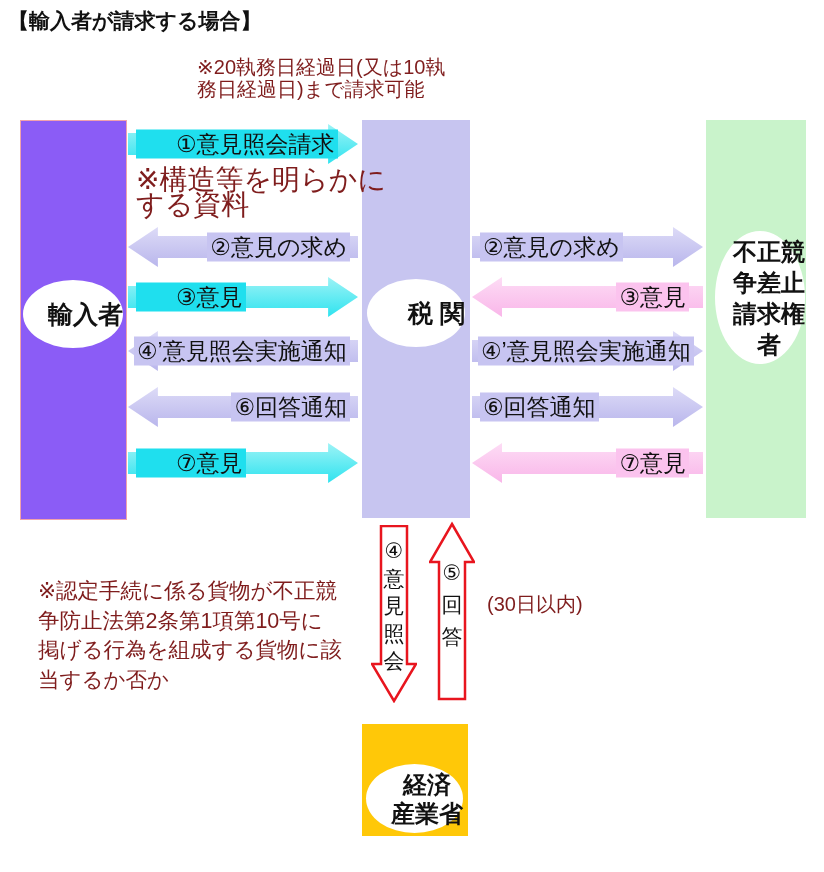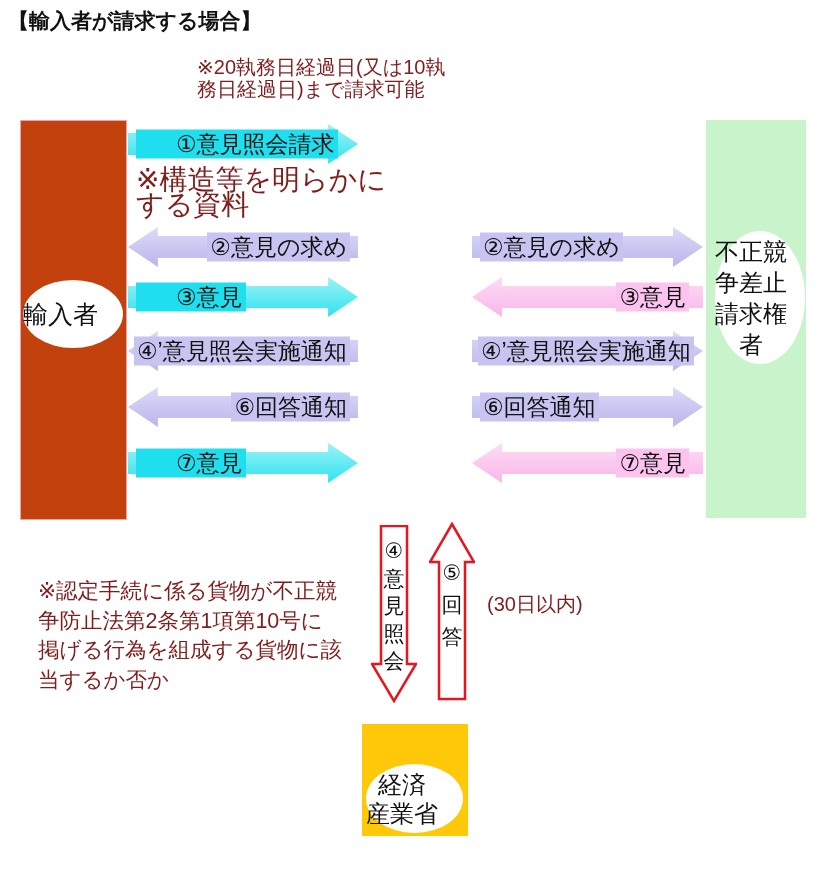--- a/index.html
+++ b/index.html
@@ -8,25 +8,25 @@
   .title{position:absolute;left:8px;top:7px;font-size:21px;font-weight:600;letter-spacing:0px;}
   .preline{white-space:pre-line;}
   .note{position:absolute;color:#7f1d1d;}
   .note-deadline{left:197px;top:56px;font-size:20px;line-height:22px;}
   .note-materials{left:136px;top:167px;font-size:28px;line-height:25px;}
   .note-recognition{left:38px;top:577px;font-size:21.5px;line-height:29.5px;}
   .note-30days{left:487px;top:570px;font-size:20px;margin-top:21px;}
 
   
   .box{position:absolute;top:120px;height:398px;}
-  .box-importer{left:20px;width:105px;background:#c2410c;border:1px solid #f0a2ad;}
+  .box-importer{left:20px;width:105px;background:#8b5cf6;border:1px solid #f0a2ad;}
   .box-customs{left:362px;width:108px;background:#c7c5f0;}
   .box-rights{left:706px;width:100px;background:#c9f3cb;}
   .box-meti{left:362px;top:724px;width:106px;height:112px;background:#ffc808;}
-  .ellipse{position:absolute;background:#fff;border-radius:50%;display:flex;align-items:center;justify-content:flex-start;text-align:center;}
+  .ellipse{position:absolute;background:#fff;border-radius:50%;display:flex;align-items:center;justify-content:flex-end;text-align:center;font-weight:bold;}
   .e-importer{left:2px;top:159px;width:100px;height:68px;font-size:25px;}
   .e-customs{left:5px;top:159px;width:98px;height:68px;font-size:25px;}
   .e-rights{left:9px;top:111px;width:90px;height:133px;font-size:24px;line-height:31px;}
   .e-meti{left:4px;top:40px;width:97px;height:69px;font-size:24px;line-height:29px;}
 
   
   .h-arrow{position:absolute;height:40px;}
   .la{left:128px;width:230px;}
   .ra{left:472px;width:231px;}
   .shaft{position:absolute;inset:0;}
@@ -61,20 +61,25 @@
 
   <div class="note note-deadline preline">※20執務日経過日(又は10執
 務日経過日)まで請求可能</div>
 
   <div class="box box-importer">
     <div class="ellipse e-importer">
       <span class="preline">輸入者</span>
     </div>
   </div>
 
+  <div class="box box-customs">
+    <div class="ellipse e-customs">
+      <span class="preline">税 関</span>
+    </div>
+  </div>
 
   <div class="box box-rights">
     <div class="ellipse e-rights">
       <span class="preline">不正競
 争差止
 請求権
 者</span>
     </div>
   </div>
 

